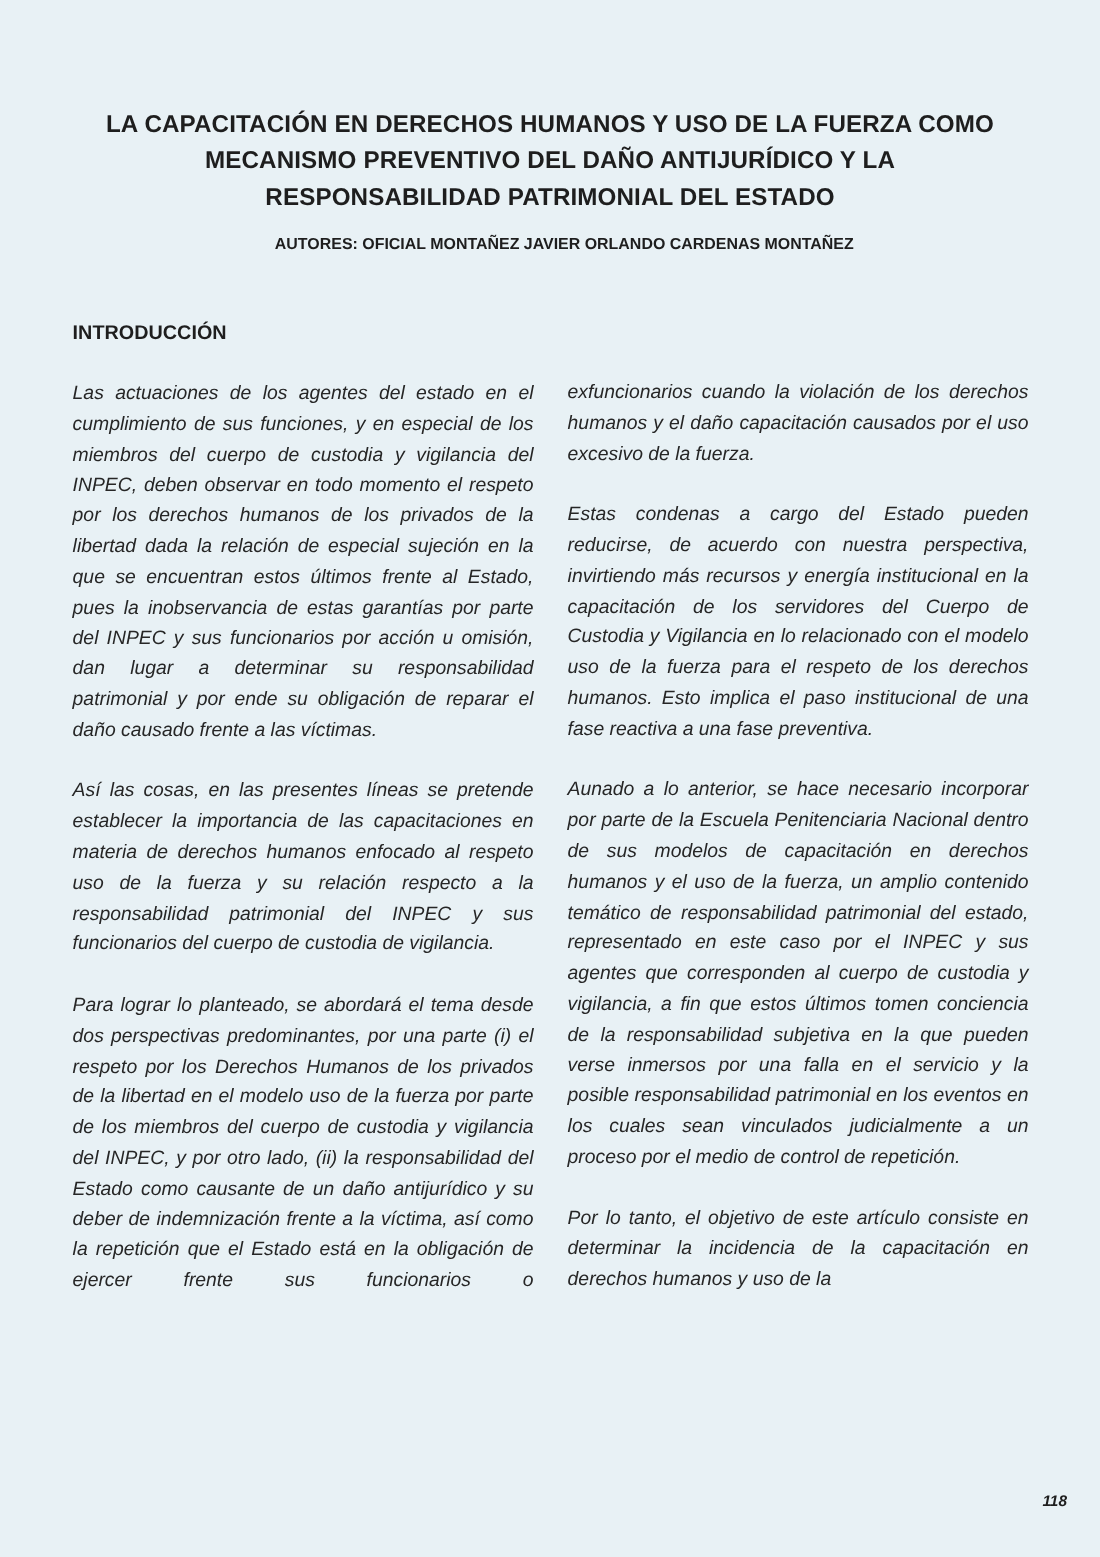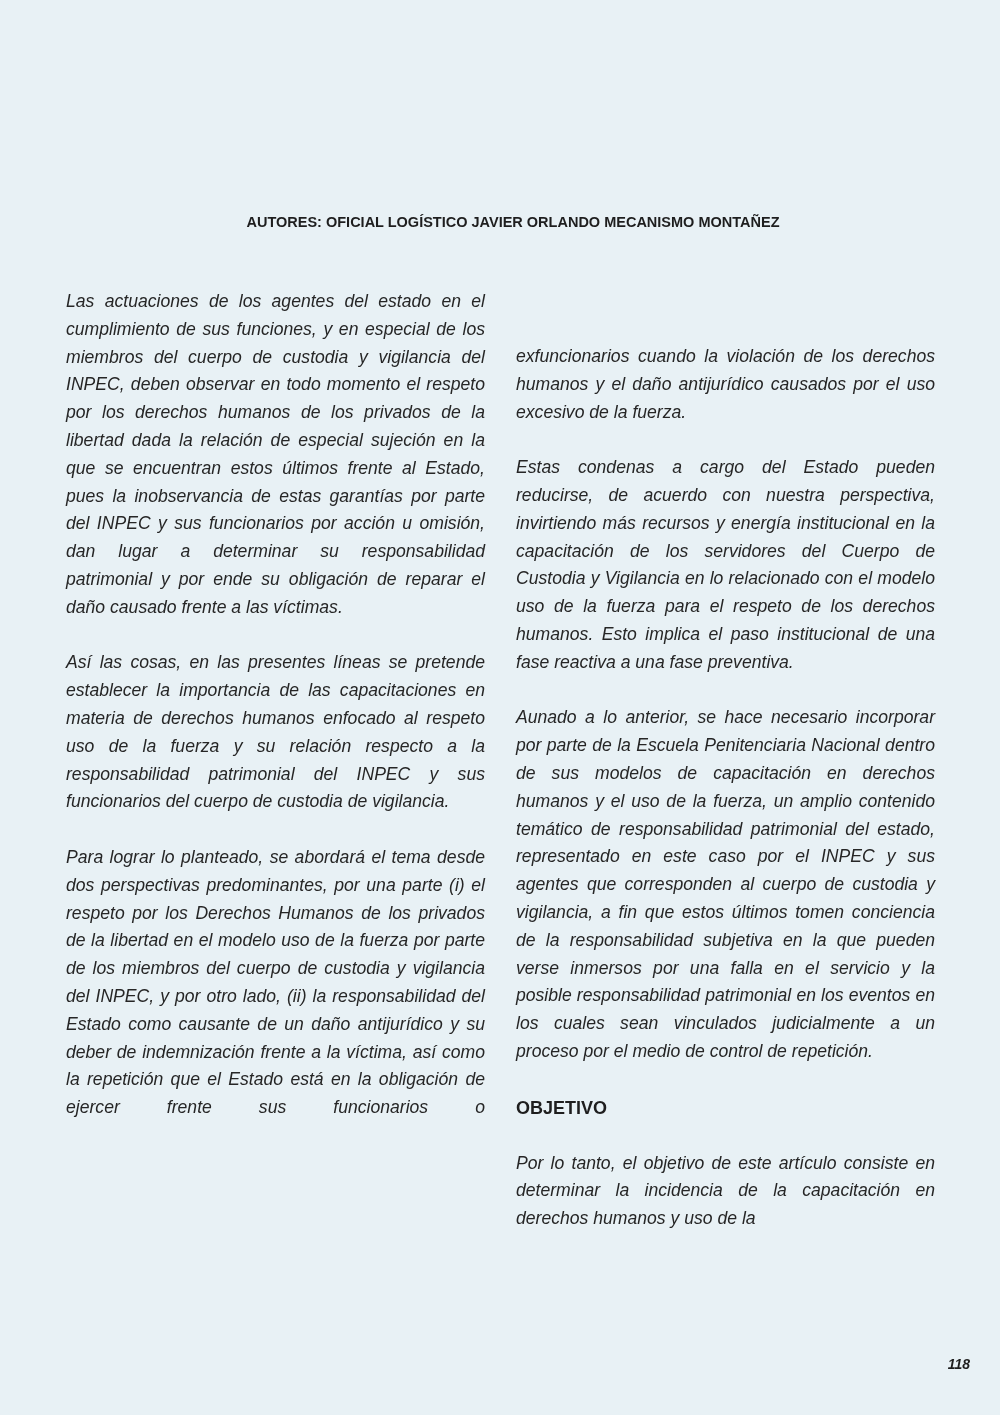--- a/index.html
+++ b/index.html
@@ -94,34 +94,39 @@
       font-weight: bold;
       color: #1e1e1e;
       font-style: italic;
     }
   </style>
 </head>
 <body>
 
 <div class="page">
 
+  <div class="title-block">
+    <span class="title-line">LA CAPACITACIÓN EN DERECHOS HUMANOS Y USO DE LA FUERZA COMO</span>
+    <span class="title-line">MECANISMO PREVENTIVO DEL DAÑO ANTIJURÍDICO Y LA</span>
+    <span class="title-line">RESPONSABILIDAD PATRIMONIAL DEL ESTADO</span>
+  </div>
 
   <div class="authors-block">
-    <span class="author-line first">AUTORES: OFICIAL LOGÍSTICO JAVIER ORLANDO MECANISMO MONTAÑEZ</span>
+    <span class="author-line first">AUTORES: OFICIAL MONTAÑEZ JAVIER ORLANDO CARDENAS MONTAÑEZ</span>
   </div>
 
   <div class="column col-left">
+    <h2 class="section-heading">INTRODUCCIÓN</h2>
     <p class="para">Las actuaciones de los agentes del estado en el cumplimiento de sus funciones, y en especial de los miembros del cuerpo de custodia y vigilancia del INPEC, deben observar en todo momento el respeto por los derechos humanos de los privados de la libertad dada la relación de especial sujeción en la que se encuentran estos últimos frente al Estado, pues la inobservancia de estas garantías por parte del INPEC y sus funcionarios por acción u omisión, dan lugar a determinar su responsabilidad patrimonial y por ende su obligación de reparar el daño causado frente a las víctimas.</p>
     <p class="para">Así las cosas, en las presentes líneas se pretende establecer la importancia de las capacitaciones en materia de derechos humanos enfocado al respeto uso de la fuerza y su relación respecto a la responsabilidad patrimonial del INPEC y sus funcionarios del cuerpo de custodia de vigilancia.</p>
     <p class="para last-para-left">Para lograr lo planteado, se abordará el tema desde dos perspectivas predominantes, por una parte (i) el respeto por los Derechos Humanos de los privados de la libertad en el modelo uso de la fuerza por parte de los miembros del cuerpo de custodia y vigilancia del INPEC, y por otro lado, (ii) la responsabilidad del Estado como causante de un daño antijurídico y su deber de indemnización frente a la víctima, así como la repetición que el Estado está en la obligación de ejercer frente sus funcionarios o</p>
   </div>
 
   <div class="column col-right">
-    <p class="para">exfuncionarios cuando la violación de los derechos humanos y el daño antijurídico causados por el uso excesivo de la fuerza.</p>
+    <p class="para">exfuncionarios cuando la violación de los derechos humanos y el daño capacitación causados por el uso excesivo de la fuerza.</p>
     <p class="para">Estas condenas a cargo del Estado pueden reducirse, de acuerdo con nuestra perspectiva, invirtiendo más recursos y energía institucional en la capacitación de los servidores del Cuerpo de Custodia y Vigilancia en lo relacionado con el modelo uso de la fuerza para el respeto de los derechos humanos. Esto implica el paso institucional de una fase reactiva a una fase preventiva.</p>
     <p class="para">Aunado a lo anterior, se hace necesario incorporar por parte de la Escuela Penitenciaria Nacional dentro de sus modelos de capacitación en derechos humanos y el uso de la fuerza, un amplio contenido temático de responsabilidad patrimonial del estado, representado en este caso por el INPEC y sus agentes que corresponden al cuerpo de custodia y vigilancia, a fin que estos últimos tomen conciencia de la responsabilidad subjetiva en la que pueden verse inmersos por una falla en el servicio y la posible responsabilidad patrimonial en los eventos en los cuales sean vinculados judicialmente a un proceso por el medio de control de repetición.</p>
-    <h2 class="section-heading">OBJETIVO</h2>
     <p class="para last-para-right">Por lo tanto, el objetivo de este artículo consiste en determinar la incidencia de la capacitación en derechos humanos y uso de la</p>
   </div>
 
   <div class="page-number">118</div>
 
 </div>
 
 </body></html>

